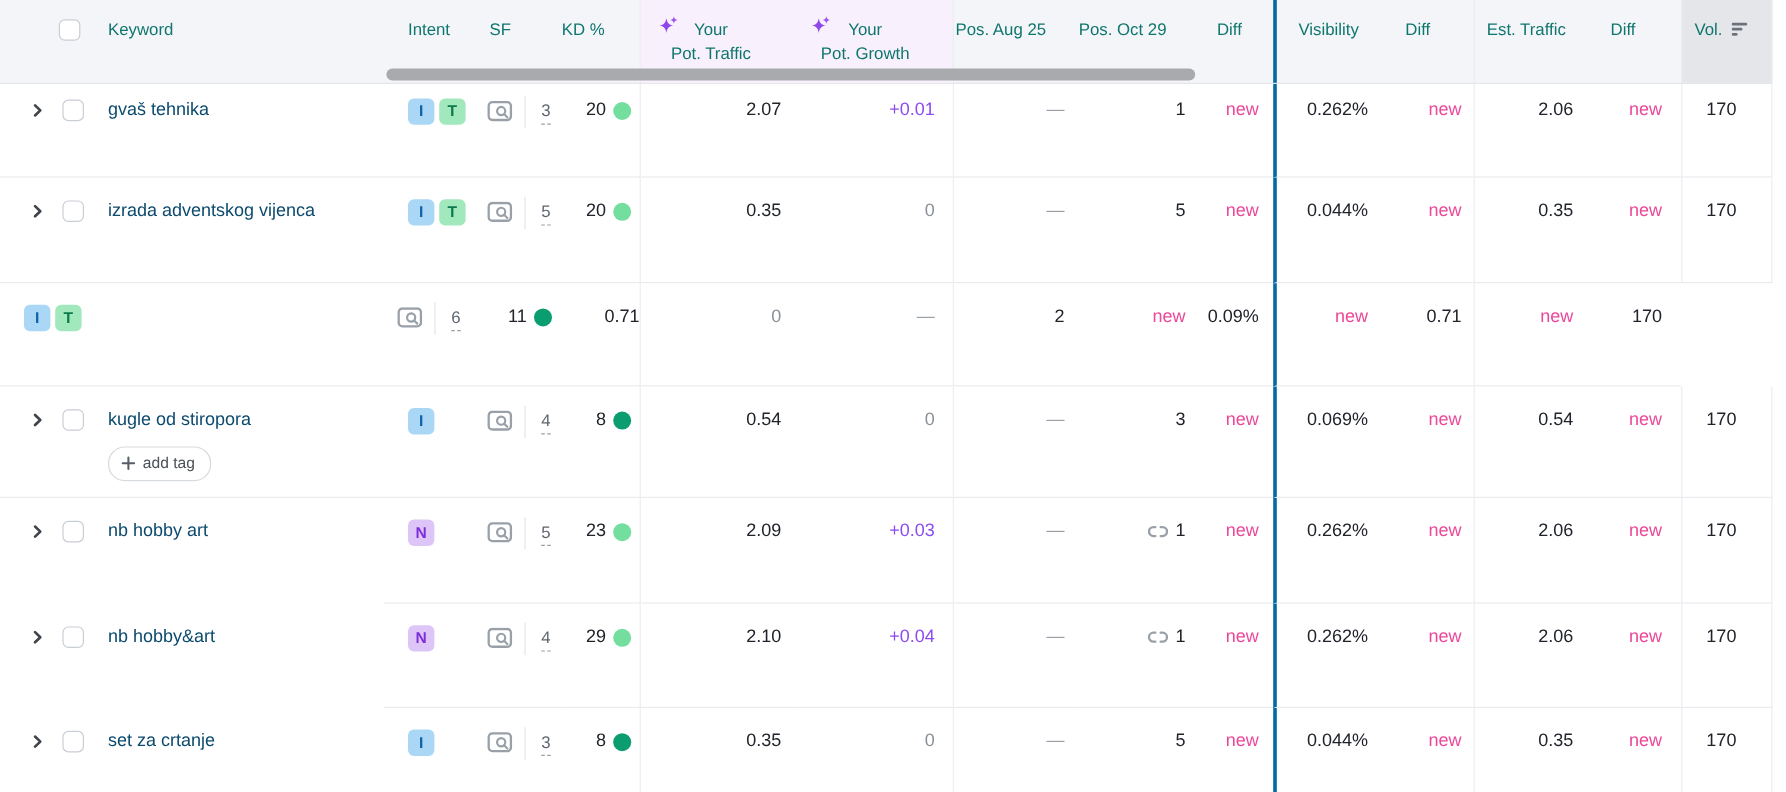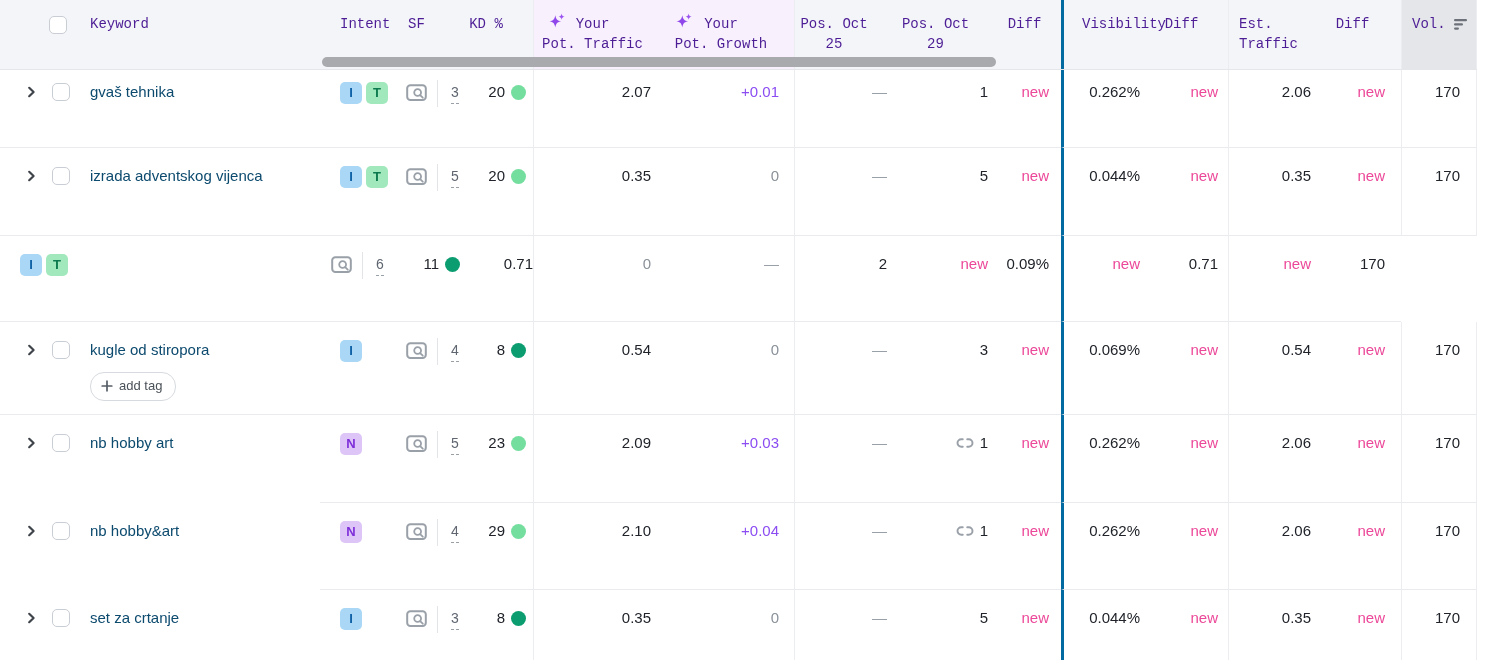--- a/index.html
+++ b/index.html
@@ -7,21 +7,21 @@
     font-family:"Liberation Sans","DejaVu Sans",sans-serif; }
   .app { position:relative; width:1488px; height:660px; background:#fff; }
 
   
   .grid { display:grid;
     grid-template-columns:320px 75px 72px 66px 130px 131px 104px 102px 61px 84px 83px 92px 81px 76px;
     width:1477px; }
 
   
   .thead { position:relative; height:70px; background:#f4f5f9; border-bottom:1px solid #e4e6ea; }
-  .hc { padding-top:14px; font-size:14px; color:#4c1d95; line-height:20px; position:relative;font-family:Liberation Mono, monospace; }
+  .hc { padding-top:14px; font-size:14px; color:#0f766e; line-height:20px; position:relative; }
   .hc.right { text-align:center; }
   .hc.ai { background:#f8f1fd; }
   .hc.volh { background:#e5e6ea; display:flex; align-items:flex-start; padding-left:10px; gap:8px; }
   .hc .spark { position:absolute; top:12px; }
   .h-kw { padding-left:90px; }
   .h-int { padding-left:20px; }
   .h-sf { padding-left:13px; }
   .h-kd { padding-right:28px; }
   .hcb { position:absolute; left:49px; top:16px; }
   .sorticon { margin-top:4px; }
@@ -36,21 +36,21 @@
   
   .grid > :nth-child(5)  { padding-right:12px; }
   .grid > :nth-child(6)  { padding-right:15px; }
   .grid > :nth-child(7)  { padding-right:11px; }
   .grid > :nth-child(8)  { padding-right:12px; }
   .grid > :nth-child(9)  { padding-right:12px; }
   .grid > :nth-child(10) { padding-right:5px; }
   .grid > :nth-child(11) { padding-right:10px; }
   .grid > :nth-child(12) { padding-right:9px; }
   .grid > :nth-child(13) { padding-right:16px; }
-  .grid > :nth-child(14) { padding-right:16px; }
+  .grid > :nth-child(14) { padding-right:29px; }
   .thead.grid > :nth-child(7){ padding-right:25px; }
   .thead.grid > :nth-child(8){ padding-right:27px; }
 
   .hscroll { position:absolute; left:322px; top:57px; width:674px; height:10px;
     border-radius:5px; background:#a9aaad; z-index:3; }
 
   
   .r1{height:78px} .r2{height:88px} .r3{height:86px} .r4{height:93px}
   .r5{height:88px} .r6{height:87px} .r7{height:88px}
   .c { padding-top:18px; font-size:15px; color:#20242a; line-height:20px; }
@@ -124,21 +124,21 @@
     <div class="hc ai right">
       <span class="spark" style="left:10px">
         <svg width="20" height="20" viewBox="0 0 20 20">
             <path d="M9.3 3.2c.7 3.8 2 5.5 5.9 6.1-3.9.6-5.2 2.3-5.9 6.1-.7-3.8-2-5.5-5.9-6.1 3.9-.6 5.2-2.3 5.9-6.1Z" fill="#8f46ea"></path>
             <path d="M15.6 1.6c.35 1.9 1 2.8 3 3.1-2 .3-2.65 1.2-3 3.1-.35-1.9-1-2.8-3-3.1 2-.3 2.65-1.2 3-3.1Z" fill="#9c55f0"></path>
           </svg>
       </span>
       <div>Your</div>
       <div>Pot. Growth</div>
     </div>
-    <div class="hc right">Pos. Oct 25</div>
+    <div class="hc right">Pos. Aug 25</div>
     <div class="hc right">Pos. Oct 29</div>
     <div class="hc right">Diff</div>
     <div class="hc right" style="text-align:left;padding-left:18px">Visibility</div>
     <div class="hc right">Diff</div>
     <div class="hc" style="padding-left:10px">Est. Traffic</div>
     <div class="hc right">Diff</div>
     <div class="hc volh">
       <span>Vol.</span>
       <span class="sorticon">
         <svg width="14" height="13" viewBox="0 0 14 13">

